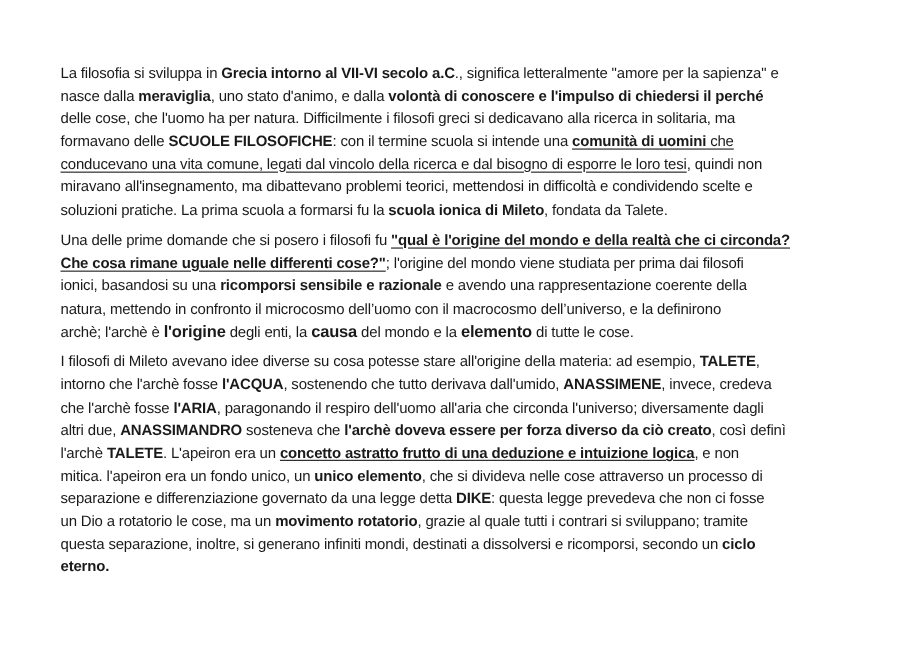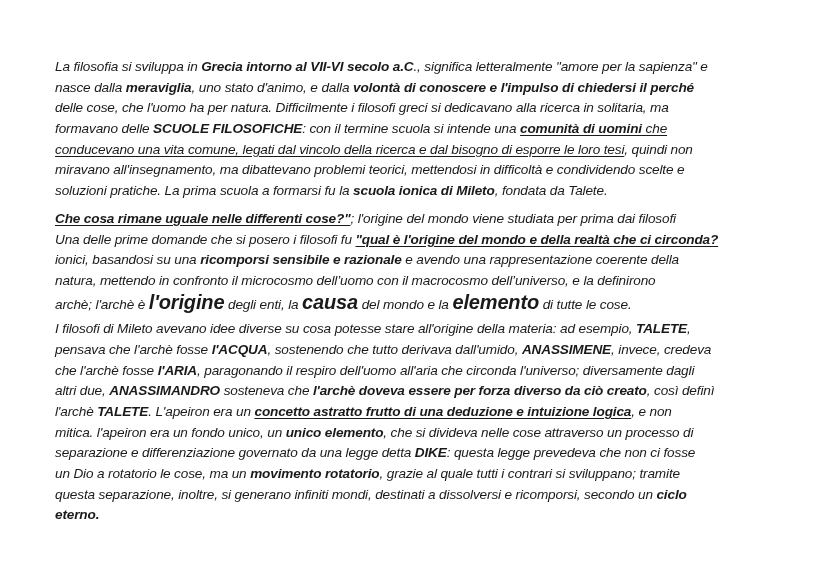--- a/index.html
+++ b/index.html
@@ -2,49 +2,49 @@
 <html><head>
 <meta charset="utf-8">
 <style>
   html, body { margin: 0; padding: 0; background: #ffffff; }
   body { width: 828px; height: 586px; overflow: hidden; position: relative; }
   .page {
     position: absolute; left: 55px; top: 57px; width: 730px;
     font-family: "Liberation Sans", sans-serif;
     font-size: 13.6px; color: #1a1a1a; letter-spacing: -0.15px;
   }
-  .para { margin: 0 0 7px 0; font-style: italic; }
+  .para { margin: 0 0 7px 0; }
   .line { display: block; height: 20.7px; line-height: 20.7px; white-space: nowrap; }
   b { font-weight: bold; }
   .u { text-decoration: underline; text-underline-offset: 2px; }
-  .big { font-size: 20px; }
+  .big { font-size: 15px; }
 </style>
 </head>
 <body>
 
 <div class="page" id="page">
     <div class="para">
       <span class="line"><span>La filosofia si sviluppa in </span><b>Grecia intorno al VII-VI secolo a.C</b><span>., significa letteralmente "amore per la sapienza" e</span></span>
       <span class="line"><span>nasce dalla </span><b>meraviglia</b><span>, uno stato d'animo, e dalla </span><b>volontà di conoscere e l'impulso di chiedersi il perché</b></span>
       <span class="line"><span>delle cose, che l'uomo ha per natura.  Difficilmente i filosofi greci si dedicavano alla ricerca in solitaria, ma</span></span>
       <span class="line"><span>formavano delle </span><b>SCUOLE FILOSOFICHE</b><span>: con il termine scuola si intende una </span><b class="u">comunità di uomini</b><span class="u"> che</span></span>
       <span class="line"><span class="u">conducevano una vita comune, legati dal vincolo della ricerca e dal bisogno di esporre le loro tesi</span><span>, quindi non</span></span>
       <span class="line"><span>miravano all'insegnamento, ma dibattevano problemi teorici, mettendosi in difficoltà e condividendo scelte e</span></span>
       <span class="line"><span>soluzioni pratiche. La prima scuola a formarsi fu la </span><b>scuola ionica di Mileto</b><span>, fondata da Talete.</span></span>
     </div>
     <div class="para">
+      <span class="line"><span>Una delle prime domande che si posero i filosofi fu </span><b class="u">"qual è l'origine del mondo e della realtà che ci circonda?</b></span>
       <span class="line"><b class="u">Che cosa rimane uguale nelle differenti cose?"</b><span>; l'origine del mondo viene studiata per prima dai filosofi</span></span>
-      <span class="line"><span>Una delle prime domande che si posero i filosofi fu </span><b class="u">"qual è l'origine del mondo e della realtà che ci circonda?</b></span>
       <span class="line"><span>ionici, basandosi su una </span><b>ricomporsi sensibile e razionale</b><span> e avendo una rappresentazione coerente della</span></span>
       <span class="line"><span>natura, mettendo in confronto il microcosmo dell’uomo con il macrocosmo dell’universo, e la definirono</span></span>
       <span class="line"><span>archè; l'archè è </span><b class="big">l'origine</b><span> degli enti, la </span><b class="big">causa</b><span> del mondo e la </span><b class="big">elemento</b><span> di tutte le cose.</span></span>
     </div>
     <div class="para">
       <span class="line"><span>I filosofi di Mileto avevano idee diverse su cosa potesse stare all'origine della materia: ad esempio, </span><b>TALETE</b><span>,</span></span>
-      <span class="line"><span>pensava che l'archè fosse </span><b>l'ACQUA</b><span>, sostenendo che tutto derivava dall'umido, </span><b>ANASSIMENE</b><span>, invece, credeva</span></span>
+      <span class="line"><span>intorno che l'archè fosse </span><b>l'ACQUA</b><span>, sostenendo che tutto derivava dall'umido, </span><b>ANASSIMENE</b><span>, invece, credeva</span></span>
       <span class="line"><span>che l'archè fosse </span><b>l'ARIA</b><span>, paragonando il respiro dell'uomo all'aria che circonda l'universo; diversamente dagli</span></span>
       <span class="line"><span>altri due, </span><b>ANASSIMANDRO</b><span> sosteneva che </span><b>l'archè doveva essere per forza diverso da ciò creato</b><span>, così definì</span></span>
       <span class="line"><span>l'archè </span><b>TALETE</b><span>. L'apeiron era un </span><b class="u">concetto astratto frutto di una deduzione e intuizione logica</b><span>, e non</span></span>
       <span class="line"><span>mitica. l'apeiron era un fondo unico, un </span><b>unico elemento</b><span>, che si divideva nelle cose attraverso un processo di</span></span>
       <span class="line"><span>separazione e differenziazione governato da una legge detta </span><b>DIKE</b><span>: questa legge prevedeva che non ci fosse</span></span>
       <span class="line"><span>un Dio a rotatorio le cose, ma un </span><b>movimento rotatorio</b><span>, grazie al quale tutti i contrari si sviluppano; tramite</span></span>
       <span class="line"><span>questa separazione, inoltre, si generano infiniti mondi, destinati a dissolversi e ricomporsi, secondo un </span><b>ciclo</b></span>
       <span class="line"><b>eterno.</b></span>
     </div>
   </div>

